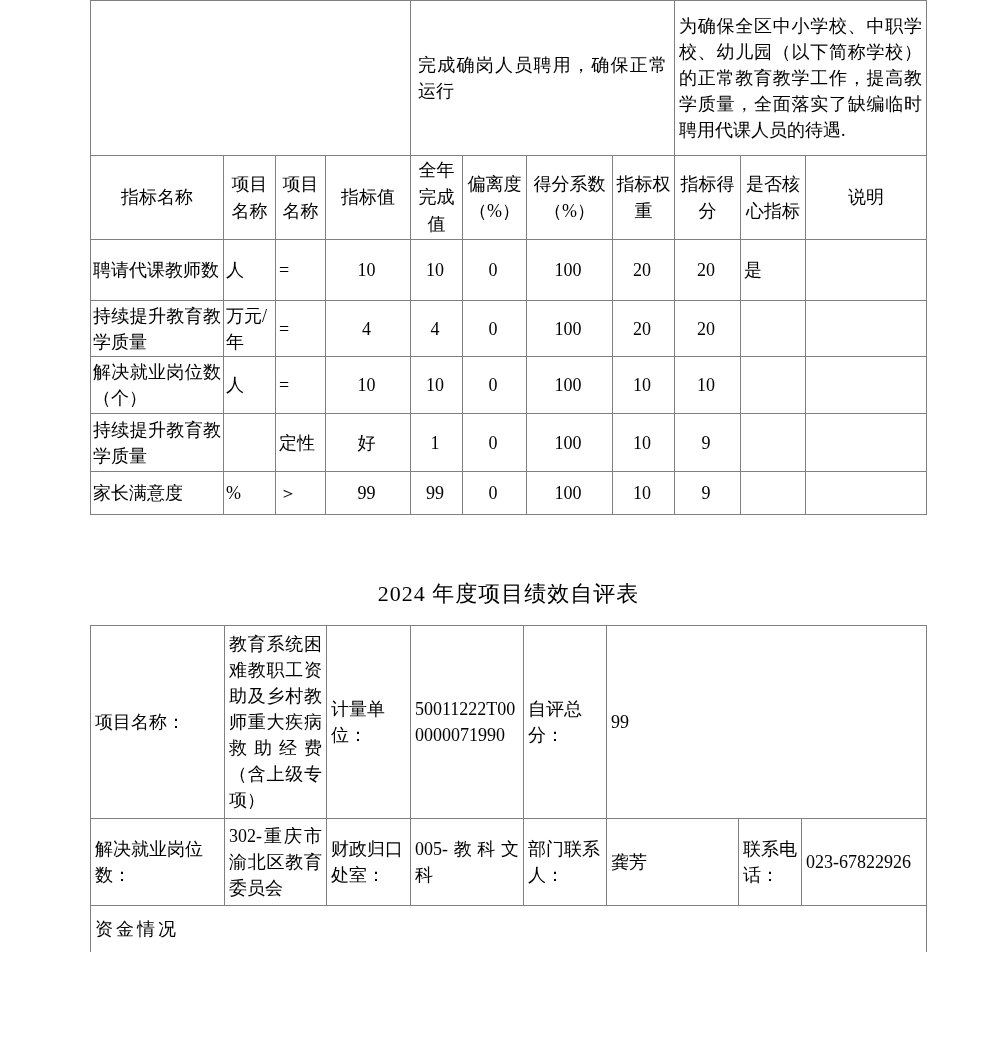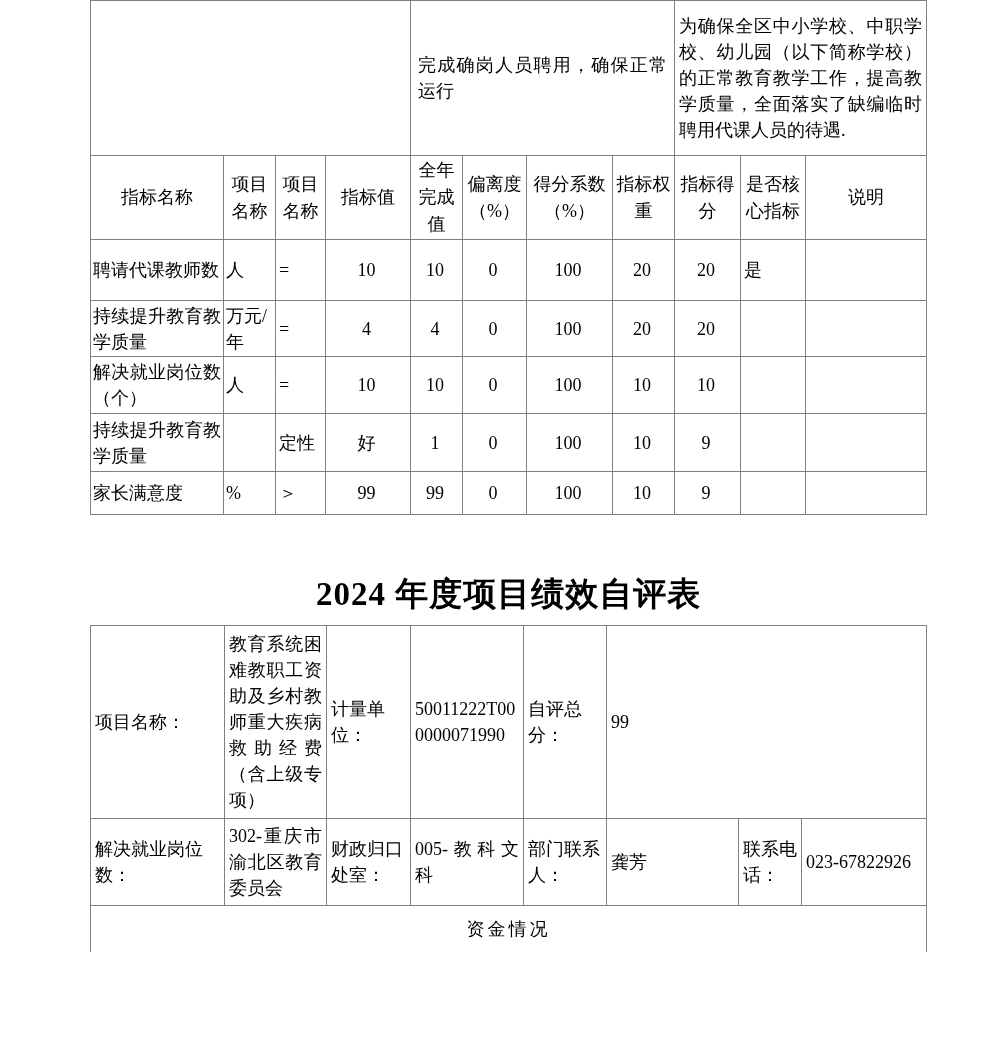--- a/index.html
+++ b/index.html
@@ -51,31 +51,31 @@
     height: 110px;
     box-sizing: border-box;
     padding-top: 48px;
     width: 837px;
     margin-left: 90px;
     display: flex;
     justify-content: center;
     align-items: center;
   }
   .doc-title {
-    font-size: 33px;
-    font-weight: bold;
+    font-size: 22px;
+    font-weight: normal;
     letter-spacing: 1px;
     white-space: nowrap;
   }
   
   td.lbl { text-align: left; padding: 0 3px 0 4px; }
   td.val { text-align: justify; text-justify: inter-character; padding: 0 4px; }
   td.val-plain { text-align: left; padding: 0 4px; }
   td.code-val { text-align: left; padding: 8px 4px; word-break: break-all; }
-  tr.last-row td { border-bottom: none; text-align: center; letter-spacing: 3px; margin-top: 48px; }
+  tr.last-row td { border-bottom: none; text-align: left; letter-spacing: 3px; margin-top: 48px; }
 </style>
 </head>
 <body>
 
 <div class="page">
 
   <table>
     <colgroup>
       <col style="width:133px">
         <col style="width:52px">

